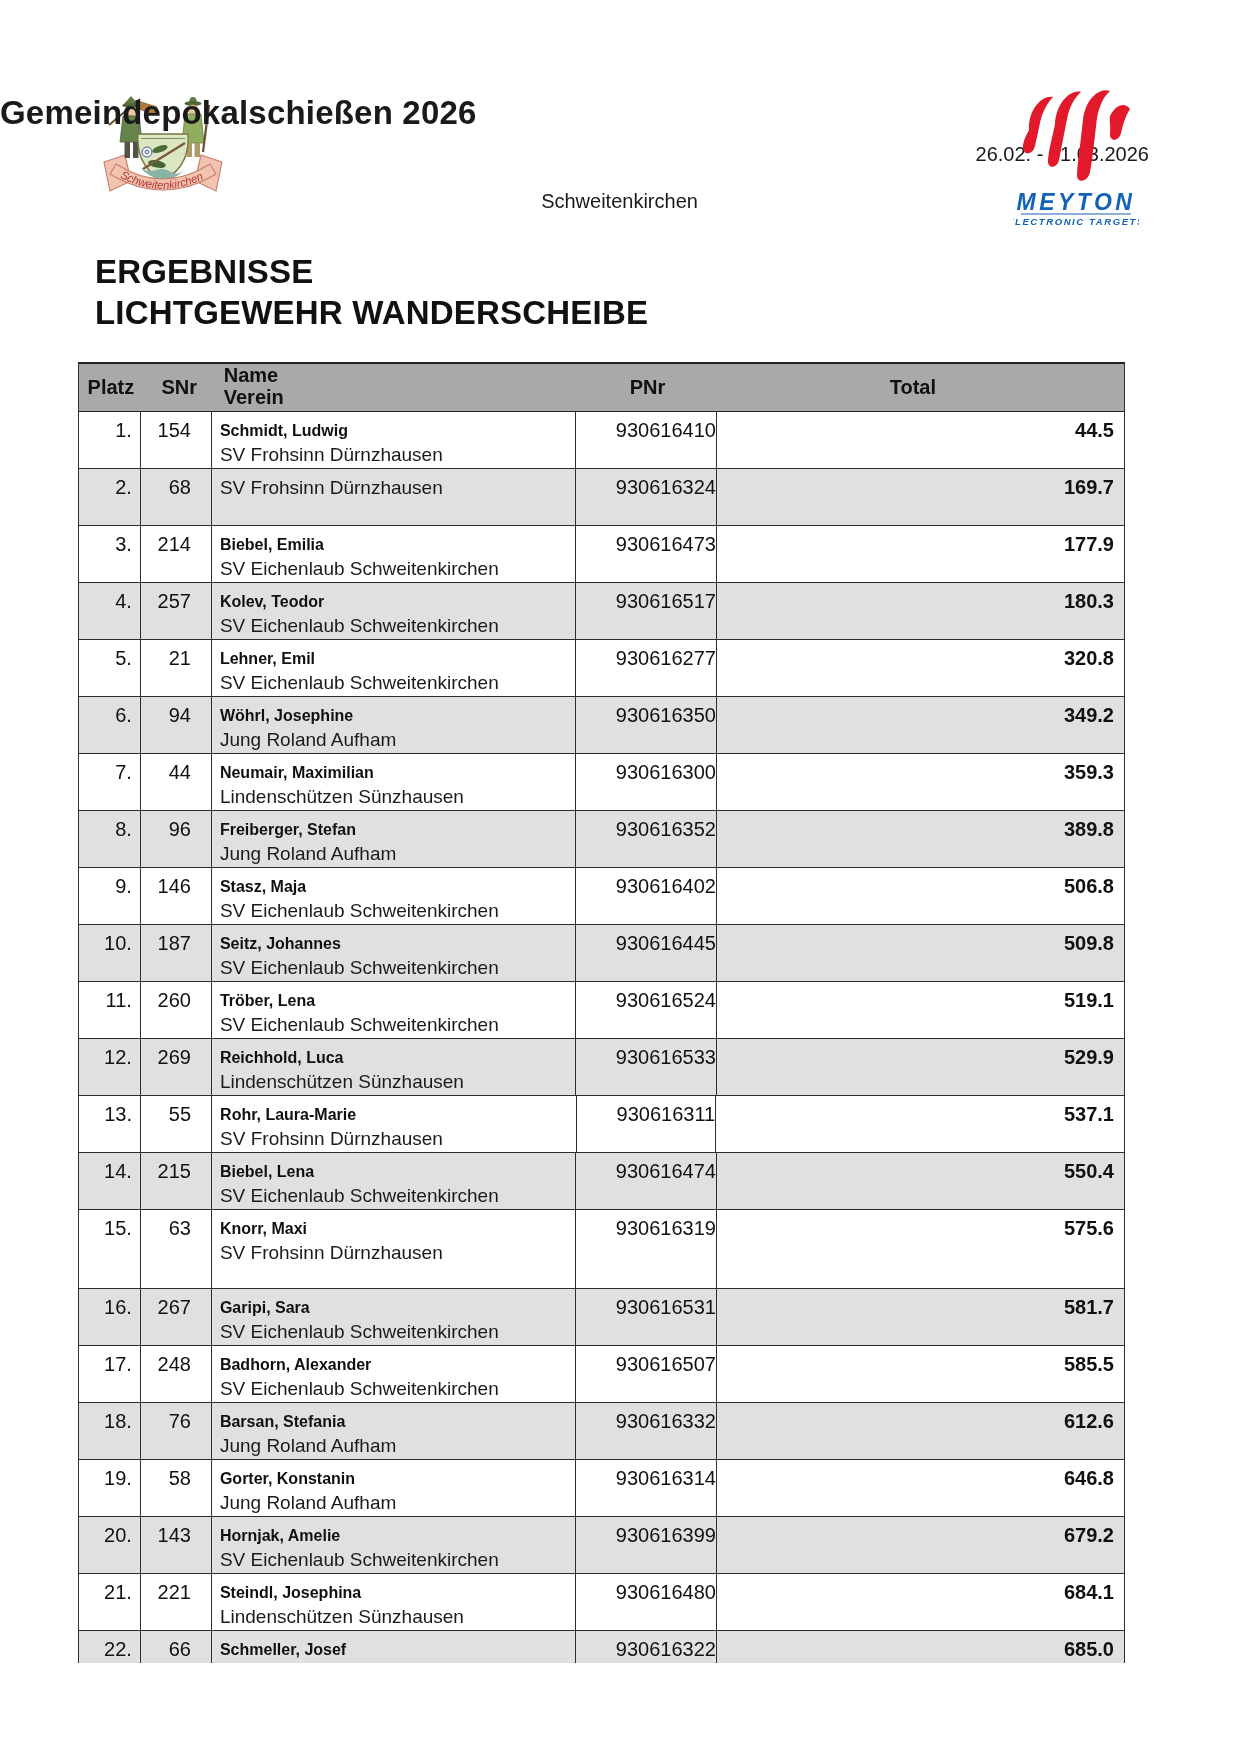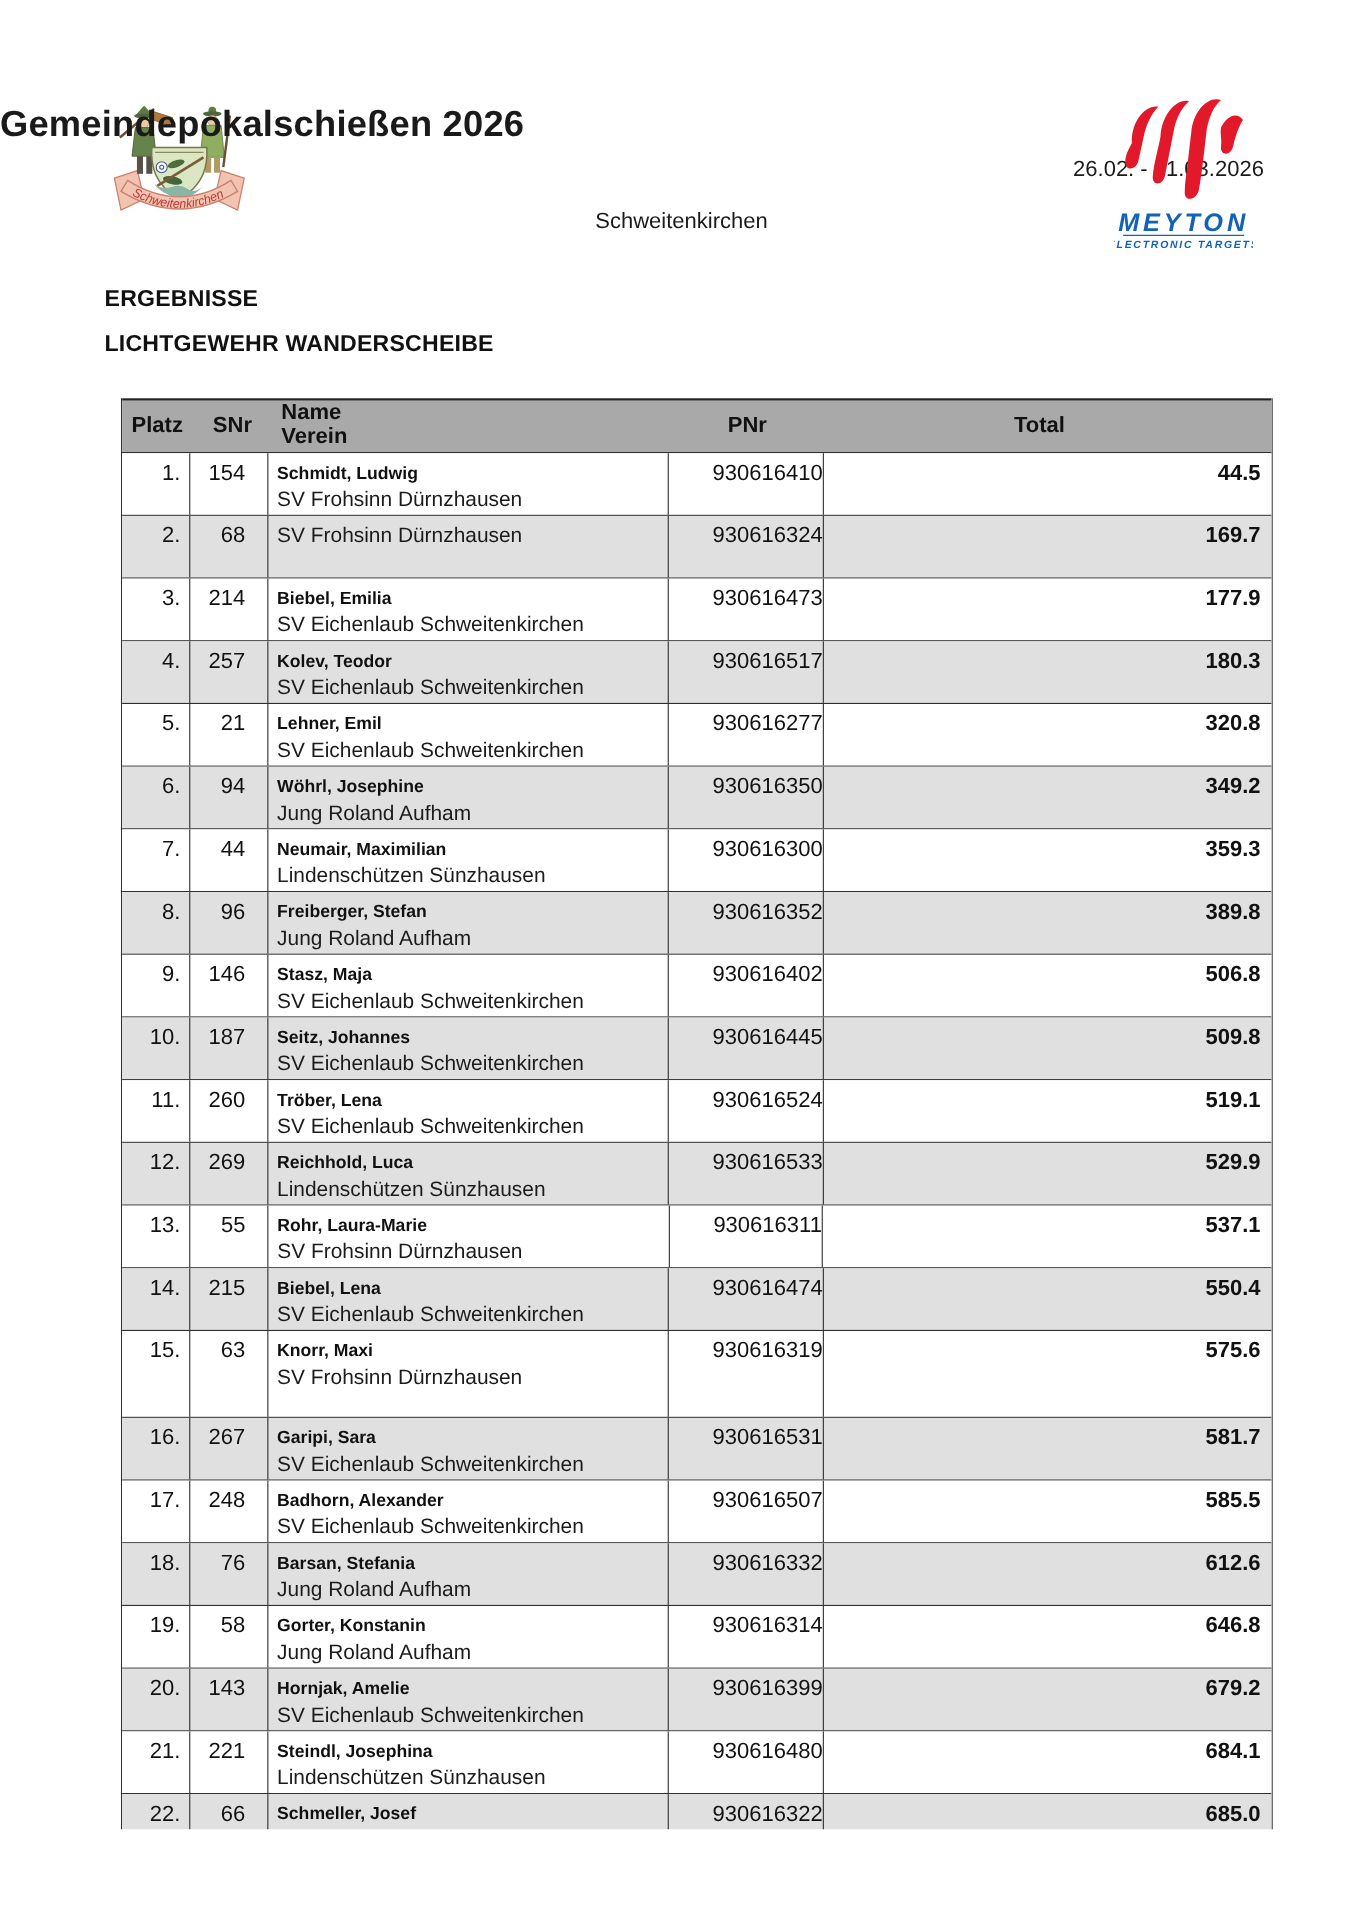--- a/index.html
+++ b/index.html
@@ -11,23 +11,23 @@
   .crest{position:absolute;left:98px;top:92px;width:130px;height:122px;}
   .doc-title{position:absolute;left:0;top:94px;width:1084px;text-align:left;
     font-size:33px;font-weight:bold;color:#1a1a1a;letter-spacing:.2px;}
   .doc-date{position:absolute;left:0;top:143px;width:1149px;text-align:right;
     font-size:20px;color:#1a1a1a;}
   .doc-location{position:absolute;left:0;top:190px;width:1239px;text-align:center;
     font-size:20px;color:#1a1a1a;}
   .meyton{position:absolute;left:1013px;top:86px;width:126px;height:140px;}
   
   .results-heading{position:absolute;left:95px;top:251px;
-    font-size:21px;font-weight:bold;line-height:41px;color:#111;letter-spacing:.2px;}
+    font-size:33px;font-weight:bold;line-height:41px;color:#111;letter-spacing:.2px;}
   
-  .rtable{position:absolute;left:110px;top:362px;width:1047px;height:1301px;
+  .rtable{position:absolute;left:78px;top:362px;width:1047px;height:1301px;
     overflow:hidden;border-left:1px solid #2e2e2e;border-right:1px solid #2e2e2e;
     box-sizing:border-box;}
   .thead{display:flex;height:50px;background:#a9a9a9;box-sizing:border-box;
     border-top:2px solid #222;border-bottom:1px solid #222;font-weight:bold;font-size:20px;color:#111;}
   .th{display:flex;align-items:center;justify-content:center;box-sizing:border-box;}
   .th.name-h{flex-direction:column;align-items:flex-start;justify-content:flex-start;
     padding-left:8px;line-height:22px;}
   .w-platz{width:64px;}
   .w-snr{width:73px;}
   .w-name{width:378px;}

